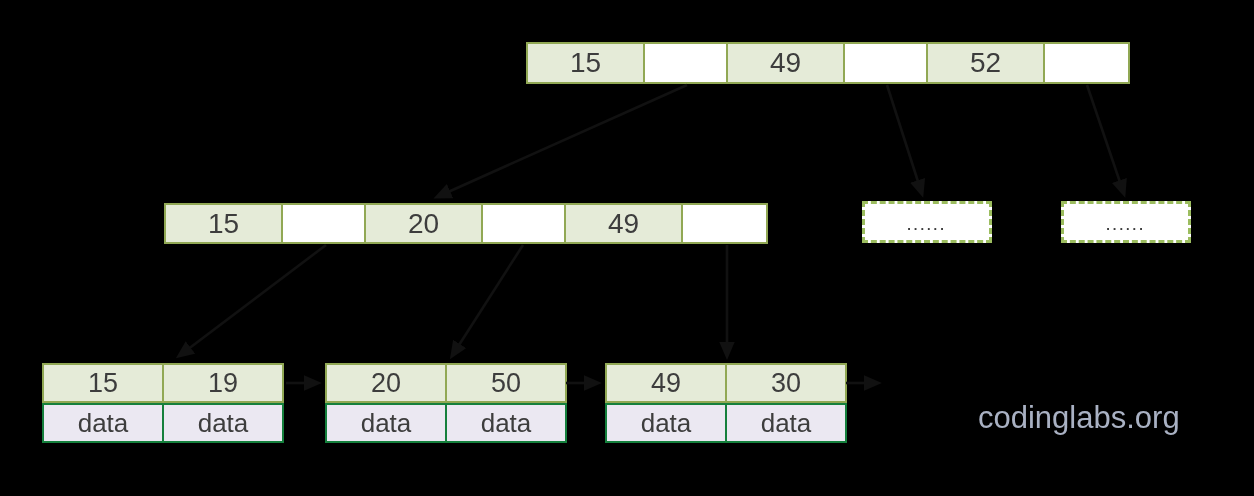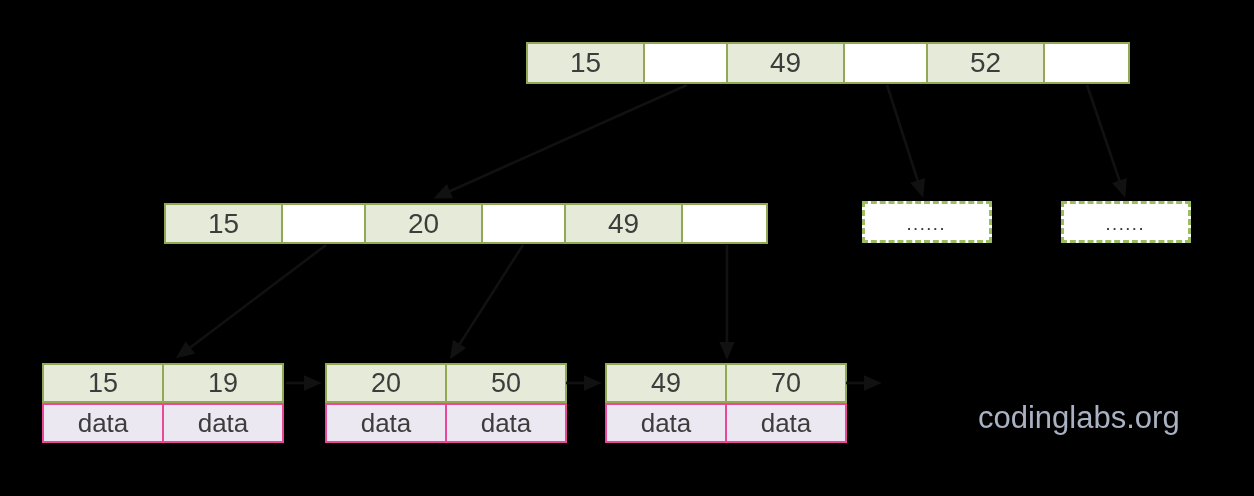--- a/index.html
+++ b/index.html
@@ -68,21 +68,21 @@
     font-size:27px;
     color:#3d3d3d;
   }
   .leaf .row .cell:first-child{margin-right:-2px;}
   .leaf .row.keys .cell{
     background:#e5ebd8;
     border:2px solid #91a854;
   }
   .leaf .row.data .cell{
     background:#ebe8f2;
-    border:2px solid #ec4899;
+    border:2px solid #15803d;
     font-size:26px;
   }
   .watermark{
     position:absolute;
     left:978px;top:400px;
     font-size:31px;
     color:#a9b1c3;
     z-index:1;
   }
 </style>
@@ -147,21 +147,21 @@
     </div>
     <div class="row data">
       <div class="cell">data</div>
       <div class="cell">data</div>
     </div>
   </div>
 
   <div class="leaf" style="left:605px;top:363px;">
     <div class="row keys">
       <div class="cell">49</div>
-      <div class="cell">70</div>
+      <div class="cell">30</div>
     </div>
     <div class="row data">
       <div class="cell">data</div>
       <div class="cell">data</div>
     </div>
   </div>
 
   <div class="watermark">codinglabs.org</div>
 
 </div>

